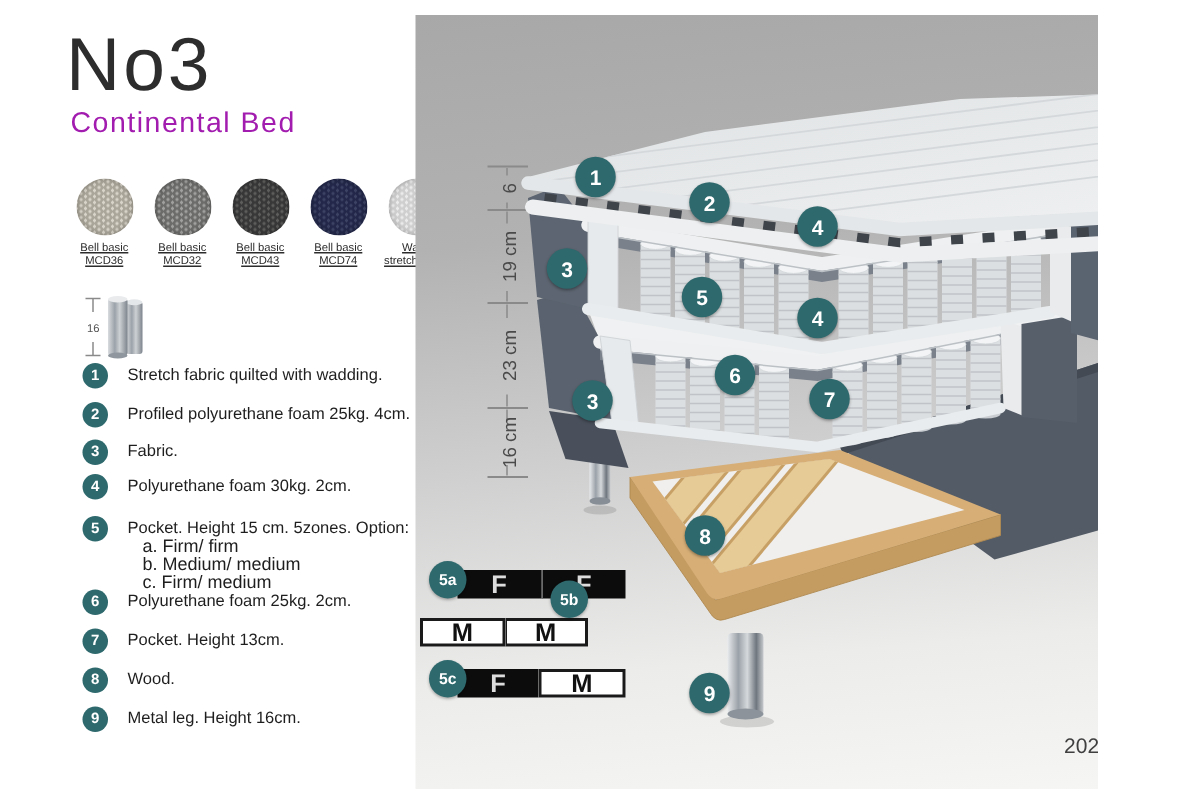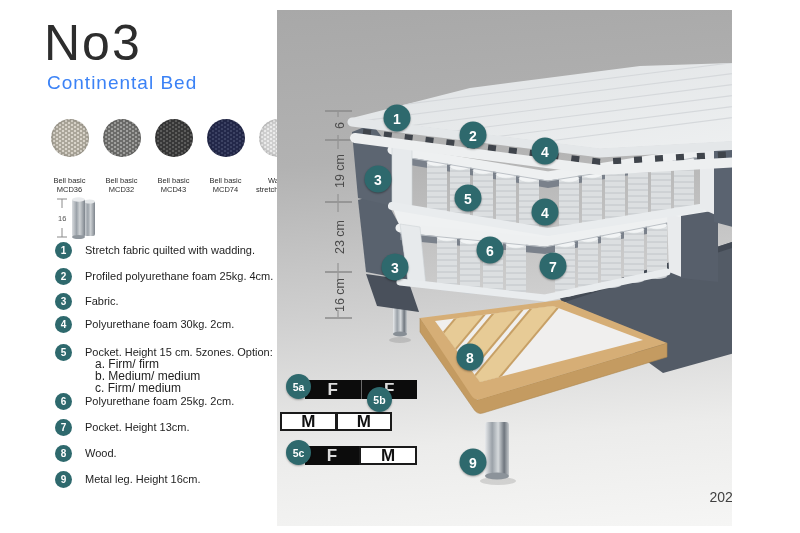--- a/index.html
+++ b/index.html
@@ -2,30 +2,30 @@
 <html><head>
 <meta charset="utf-8">
 <style>
   html,body{margin:0;padding:0;background:#fff;}
   .page{position:relative;width:732px;height:533px;background:#ffffff;overflow:hidden;
         font-family:"Liberation Sans",sans-serif;color:#222;--teal:#2e696d;}
   
   .title{position:absolute;left:44px;top:18px;font-size:50px;font-weight:100;
          letter-spacing:2px;color:#2d2d2d;line-height:1;}
   .subtitle{position:absolute;left:47px;top:72px;font-size:19px;font-weight:300;
-            letter-spacing:1px;color:#3b82f6;}
+            letter-spacing:1px;color:#a21caf;}
   .swatches{position:absolute;left:47px;top:119px;display:flex;gap:7px;}
   .swatch{width:45px;display:flex;flex-direction:column;align-items:center;}
   .swcircle{width:38px;height:38px;border-radius:50%;
             background-color:var(--dot);
             background-image:radial-gradient(circle,var(--base) 30%,rgba(0,0,0,0) 32%),
                              radial-gradient(circle,var(--base) 30%,rgba(0,0,0,0) 32%);
             background-size:6px 4px;background-position:0 0,3px 2px;
             box-shadow:inset 0 0 4px rgba(0,0,0,.25);}
-  .swlabel{margin-top:19px;font-size:7.5px;line-height:1.2;color:#2c2c2c;text-align:center;white-space:nowrap;}
+  .swlabel{margin-top:3px;font-size:7.5px;line-height:1.2;color:#2c2c2c;text-align:center;white-space:nowrap;text-decoration:underline;}
   .legicon{position:absolute;left:56px;top:192px;}
   .legend-row{position:absolute;display:flex;align-items:center;height:18px;}
   .lnum{width:17px;height:17px;border-radius:50%;background:var(--teal);color:#fff;
         font-size:10px;font-weight:bold;display:flex;align-items:center;justify-content:center;
         flex:0 0 17px;}
   .ltext{margin-left:13px;font-size:11px;color:#1e1e1e;white-space:nowrap;}
   .lopt{position:absolute;font-size:12px;color:#1e1e1e;white-space:nowrap;}
   
   .panel{position:absolute;left:277px;top:10px;width:519px;height:516px;
          background:linear-gradient(175deg,#a8a8a8 0%,#b2b2b2 28%,#cfcfcf 55%,#ececeb 80%,#f6f6f5 100%);}

